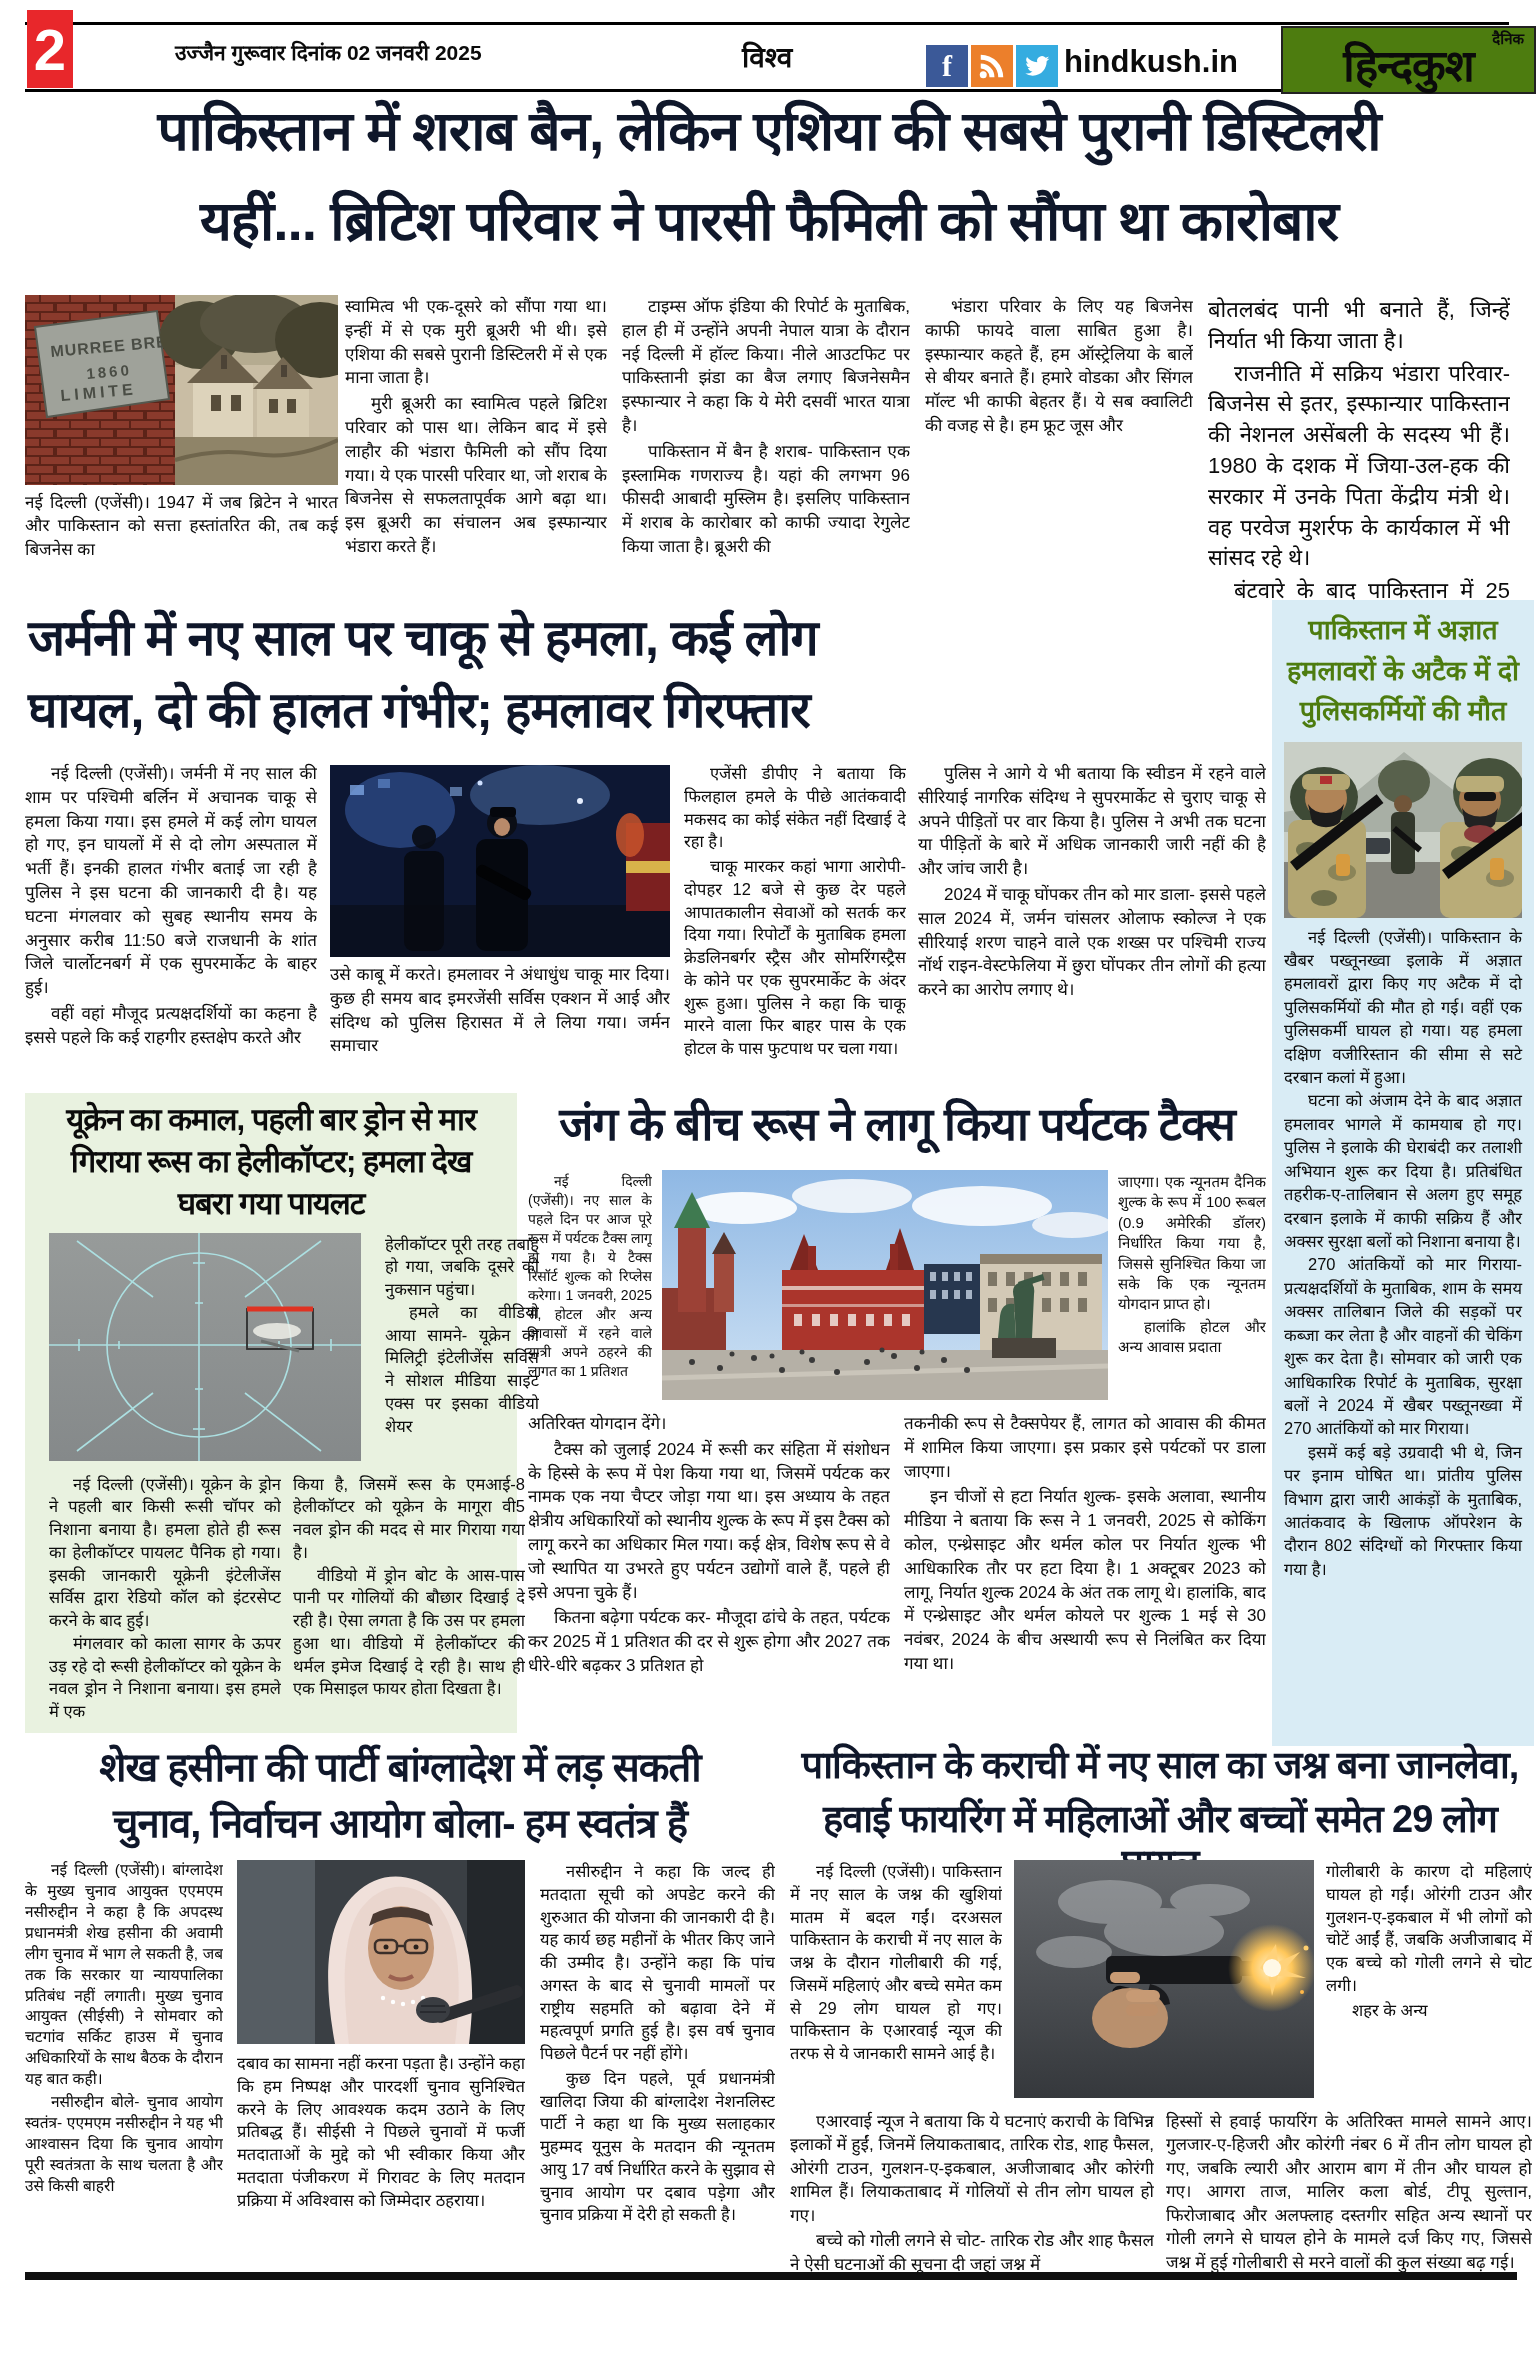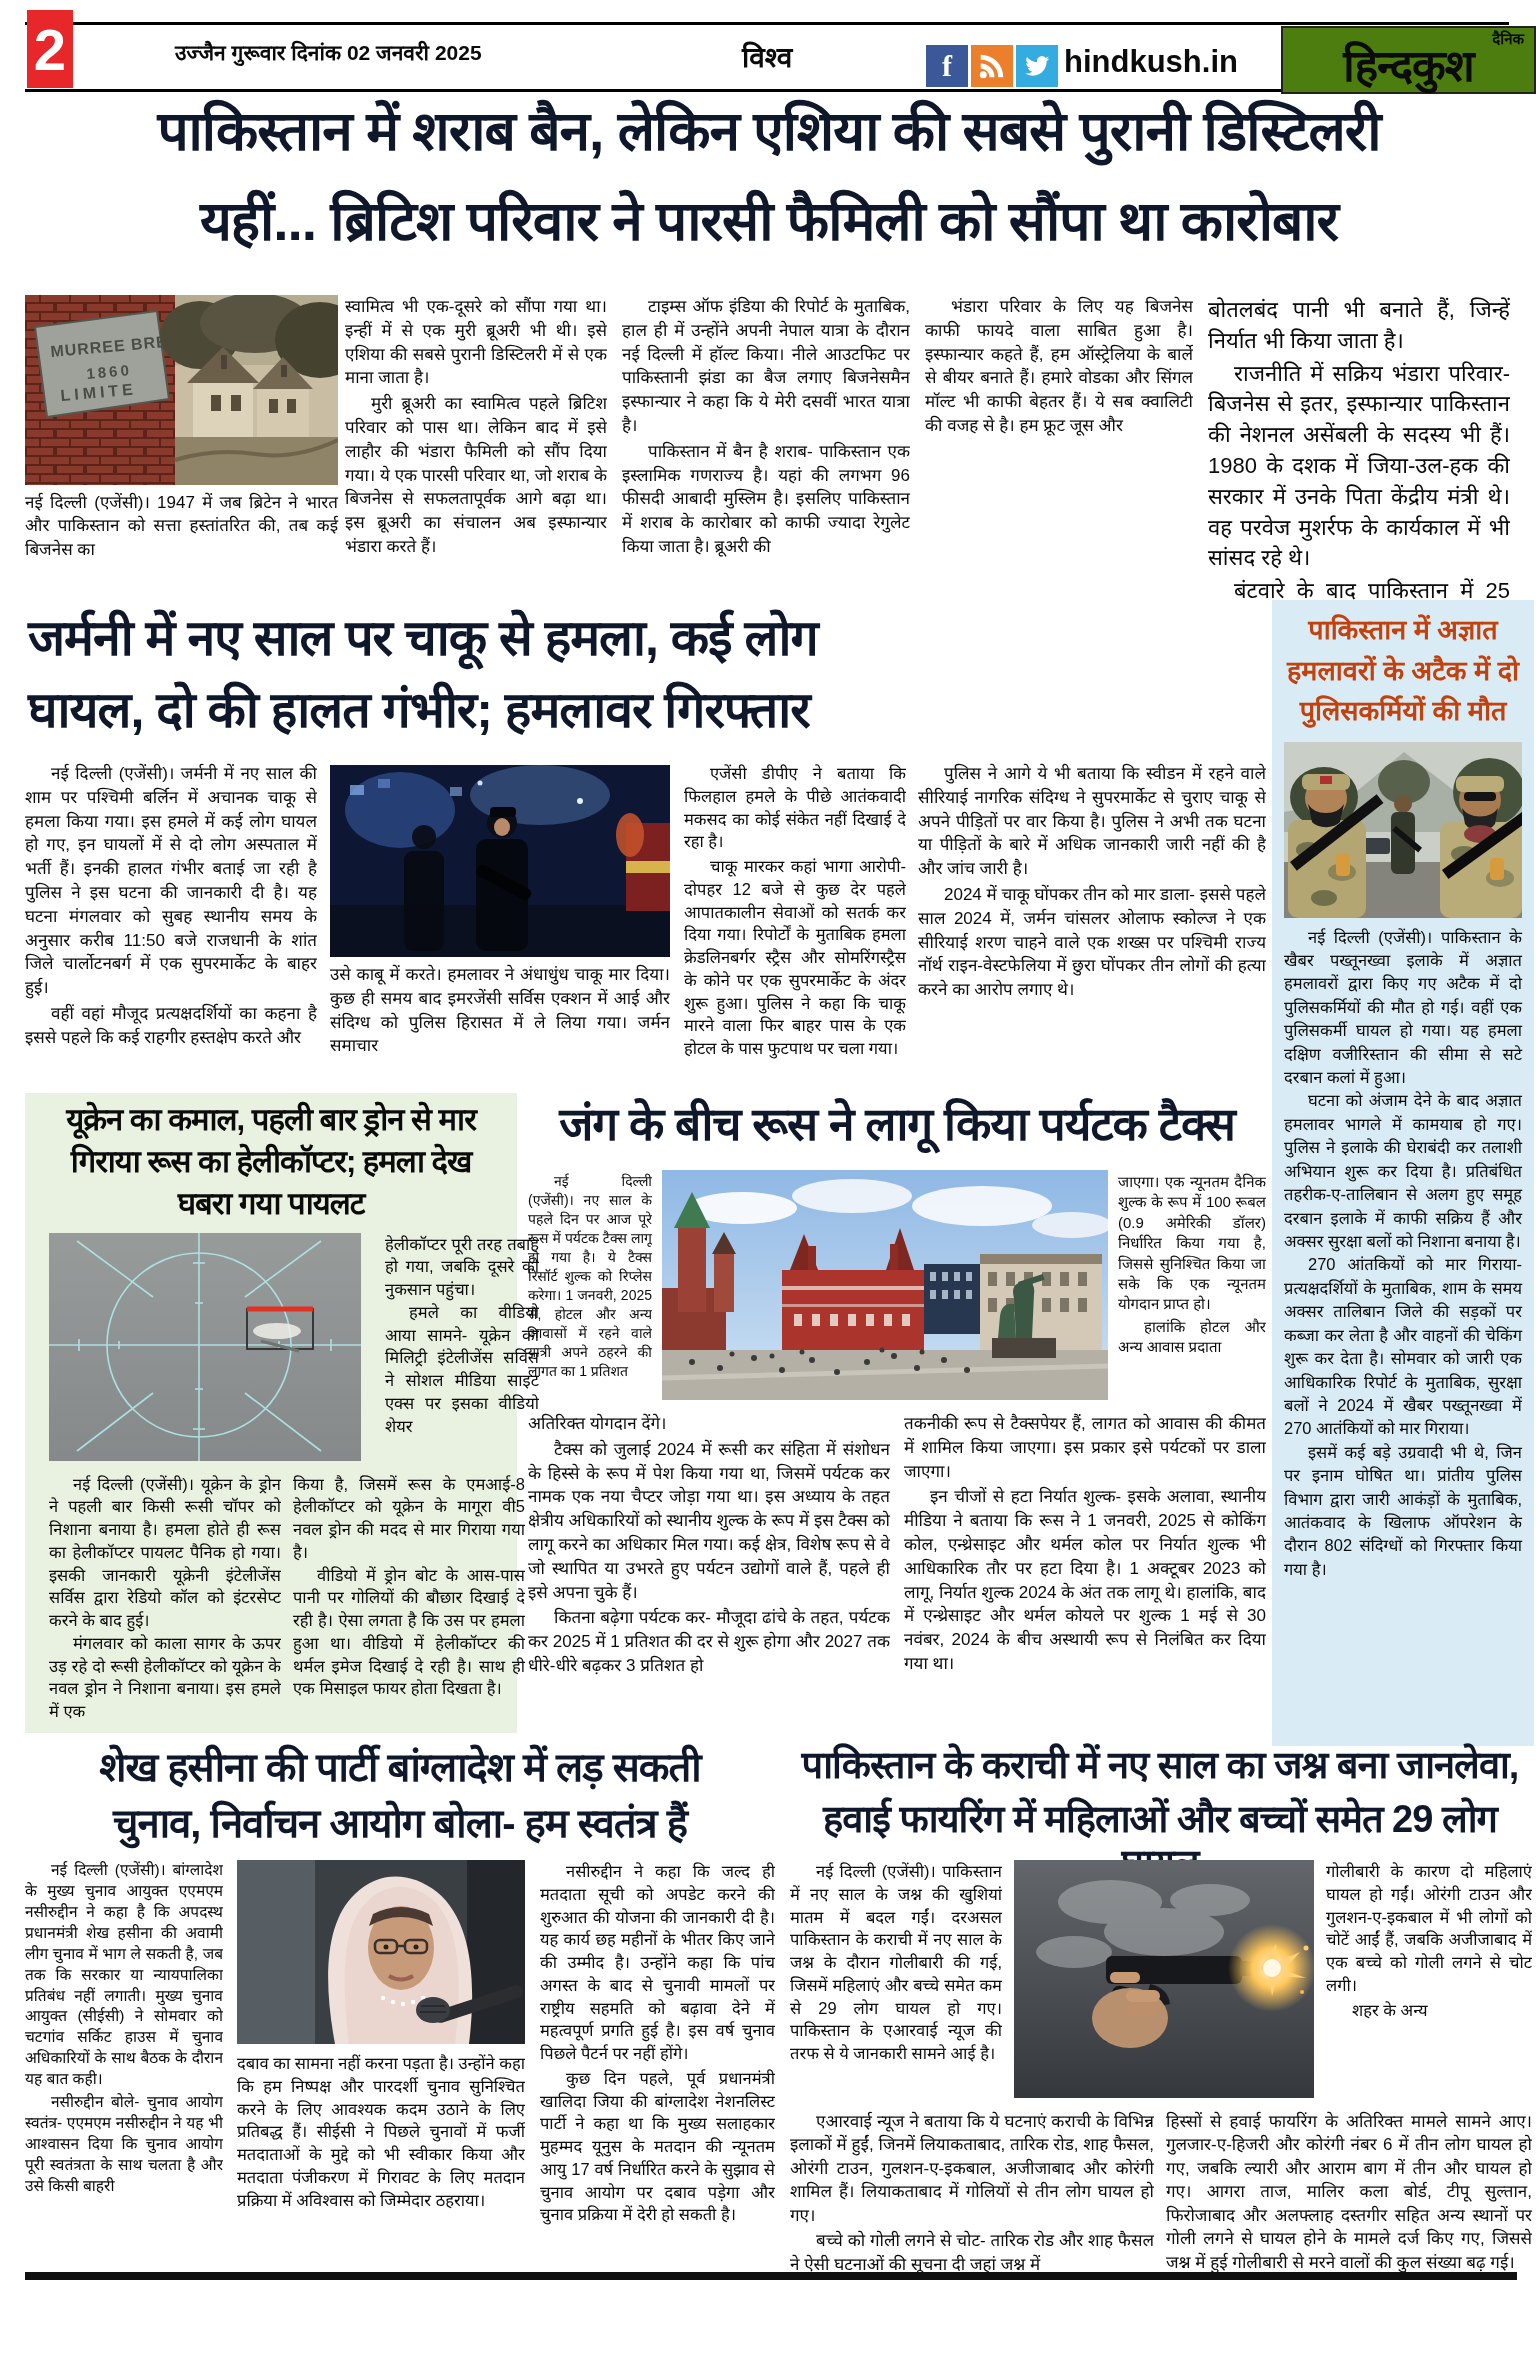--- a/index.html
+++ b/index.html
@@ -37,21 +37,21 @@
   
   #g-hl1,#g-hl2{left:28px;width:1240px;font-size:50px;}
   #g-hl1{top:610px;} #g-hl2{top:682px;}
   #g-col1{left:25px;top:762px;width:292px;height:326px;font-size:17px;line-height:1.4;}
   #g-photo{left:330px;top:765px;width:340px;height:192px;}
   #g-col2b{left:330px;top:963px;width:340px;height:125px;font-size:17px;line-height:1.4;}
   #g-col3{left:684px;top:762px;width:222px;height:326px;font-size:16.5px;line-height:1.38;}
   #g-col4{left:918px;top:762px;width:348px;height:326px;font-size:17px;line-height:1.4;}
   
   #sidebar{left:1272px;top:600px;width:262px;height:1146px;background:#d9ecf5;box-sizing:border-box;padding:10px 12px;}
-  #sidebar-title{font-size:27px;font-weight:800;text-align:center;line-height:1.5;color:#c2410c;}
+  #sidebar-title{font-size:27px;font-weight:800;text-align:center;line-height:1.5;color:#4d7c0f;}
   #sidebar-photo{width:238px;height:176px;margin:10px auto 8px auto;display:block;}
   #sidebar-text{text-align:justify;font-size:16.5px;line-height:1.42;}
   #sidebar-text p{margin:0;text-indent:24px;}
   
   #ukraine{left:25px;top:1093px;width:492px;height:640px;background:#e9f2e0;box-sizing:border-box;padding:6px 24px;}
   #uk-hl{font-size:31px;font-weight:800;text-align:center;line-height:1.35;letter-spacing:-1px;}
   #uk-row{position:relative;margin-top:8px;height:232px;}
   #uk-img{position:absolute;left:0;top:0;width:312px;height:228px;}
   #uk-beside{position:absolute;left:336px;top:0;width:154px;height:230px;font-size:16.5px;line-height:1.38;text-align:justify;overflow:hidden;}
   #uk-beside p,#uk-bottom p{margin:0;text-indent:24px;}

